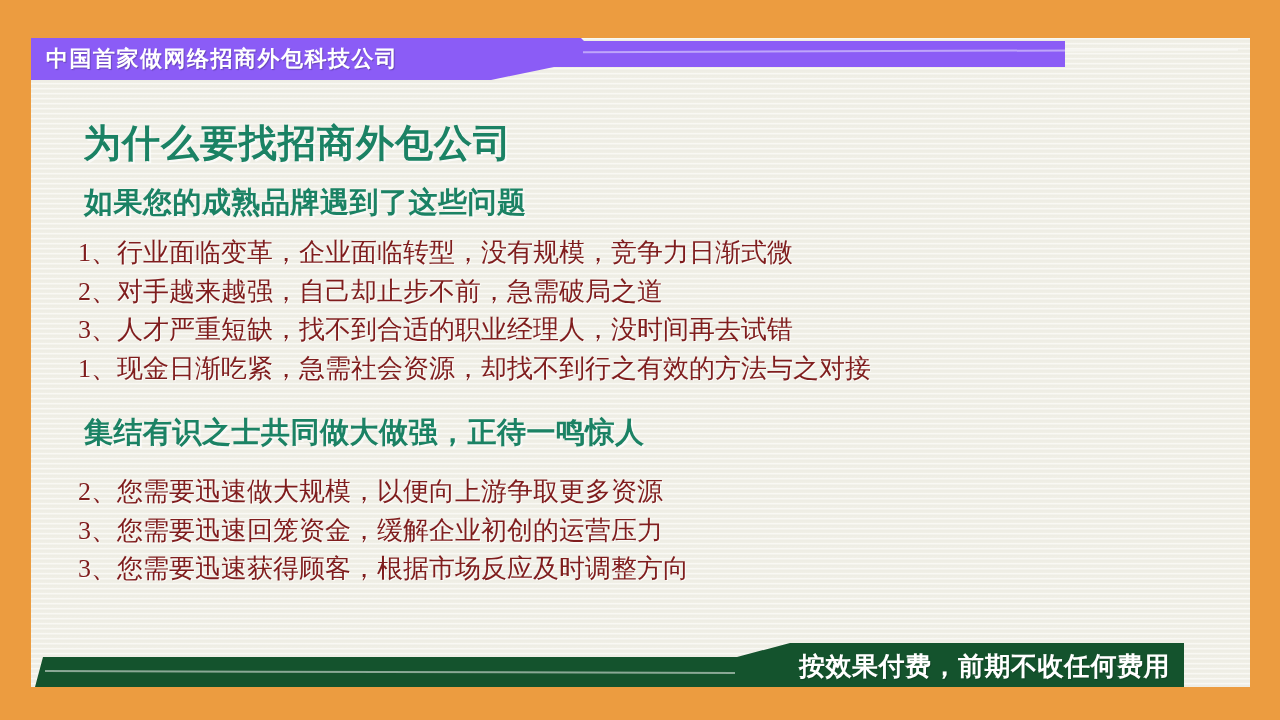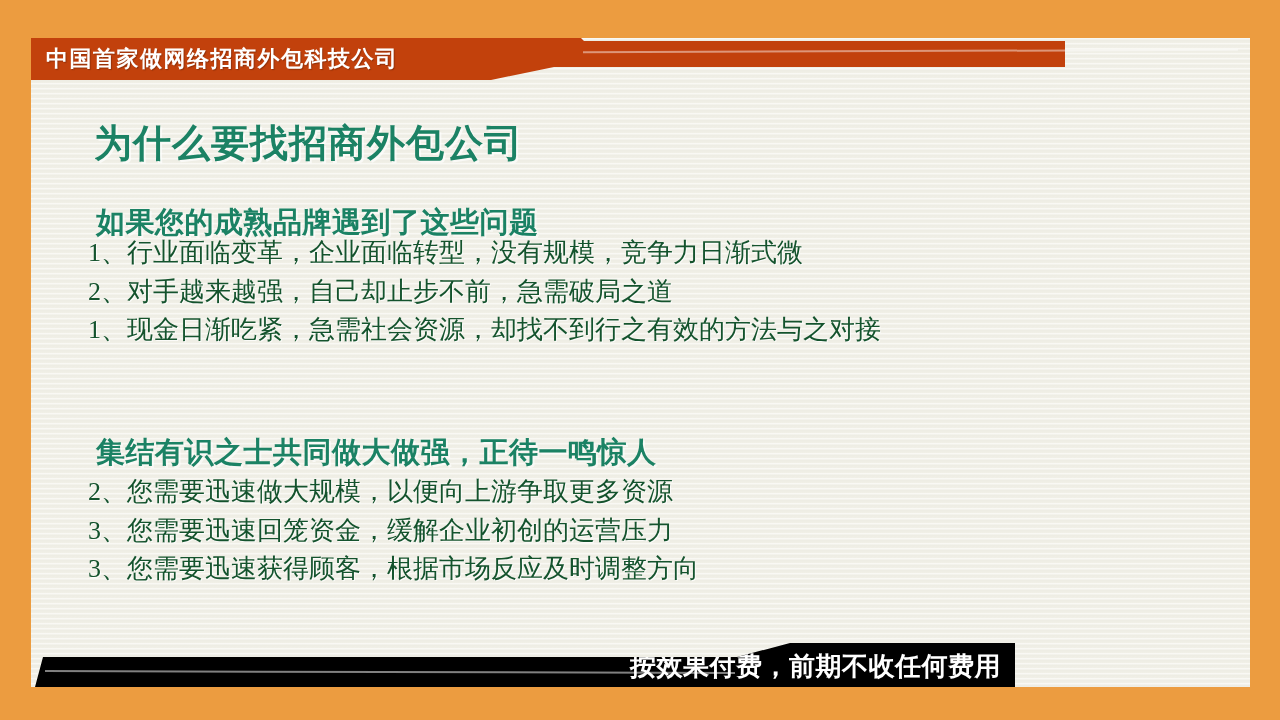--- a/index.html
+++ b/index.html
@@ -14,74 +14,73 @@
     position:absolute; left:31px; top:38px; width:1219px; height:649px;
     background:
       repeating-linear-gradient(180deg,
         rgba(255,255,255,0.55) 0px, rgba(255,255,255,0.55) 1px,
         rgba(0,0,0,0.015) 2px, rgba(0,0,0,0.0) 5px),
       #F1F0E7;
   }
   
   .header-bar {
     position:absolute; left:31px; top:38px; width:1034px; height:42px;
-    background:#c2410c;
+    background:#8b5cf6;
     clip-path: polygon(0px 0px, 550px 0px, 553px 3px, 1219px 3px,
                        1211px 29px, 523px 29px, 460px 42px, 0px 42px);
   }
   .header-bar .banner-text {
     display:block; line-height:42px; padding-left:15px;
     font-size:22px; font-weight:bold; letter-spacing:1.5px;
     color:#FFFFFF; text-shadow:1px 1px 1px rgba(0,0,0,0.25);
     white-space:nowrap;
   }
   .header-accent {
     position:absolute; left:552px; top:12px; width:655px; height:2px;
     background:rgba(255,255,255,0.45); transform:rotate(-0.2deg);
   }
   
   .footer-bar {
-    position:absolute; left:31px; top:643px; width:984px; height:44px;
-    background:#000000;
+    position:absolute; left:31px; top:643px; width:1153px; height:44px;
+    background:#14532d;
     clip-path: polygon(12px 14px, 706px 14px, 759px 0px, 1219px 0px,
                        1219px 44px, 4px 44px);
   }
   .footer-bar .banner-text {
     display:block; line-height:46px; padding-right:14px; text-align:right;
     font-size:26px; font-weight:bold; letter-spacing:0.5px;
     color:#FFFFFF; text-shadow:1px 1px 1px rgba(0,0,0,0.2);
     white-space:nowrap;
   }
   .footer-accent {
     position:absolute; left:14px; top:28px; width:690px; height:2px;
     background:rgba(255,255,255,0.5); transform:rotate(0.15deg);
   }
   
   .page-title {
-    position:absolute; left:94px; top:121px;
+    position:absolute; left:83px; top:121px;
     font-size:38px; line-height:44px; font-weight:bold;
     color:#1B8264; letter-spacing:1px;
     text-shadow:2px 2px 0 rgba(255,255,255,0.65);
     white-space:nowrap;
   }
   .section-heading {
-    position:absolute; left:96px;
+    position:absolute; left:84px;
     font-size:29px; line-height:36px; font-weight:bold;
     color:#1B8264; letter-spacing:0.5px;
     text-shadow:2px 2px 0 rgba(255,255,255,0.6);
     white-space:nowrap;
-    margin-top:20px;
   }
   #heading-1 { top:184px; }
   #heading-2 { top:414px; }
   .problem-list {
-    position:absolute; left:88px;
+    position:absolute; left:78px;
     font-family:"Liberation Serif", serif;
     font-size:26px; line-height:38.5px;
-    color:#14532d;
+    color:#7f1d1d;
     text-shadow:1px 1px 0 rgba(255,255,255,0.75);
     white-space:nowrap;
   }
   #list-1 { top:234px; }
   #list-2 { top:473px; }
 </style>
 </head>
 <body>
 
 <div class="slide">
@@ -93,20 +92,21 @@
     <div class="header-accent"></div>
   </div>
 
   <div class="page-title">为什么要找招商外包公司</div>
 
   <div class="section-heading" id="heading-1">如果您的成熟品牌遇到了这些问题</div>
 
   <div class="problem-list" id="list-1">
     <div>1、行业面临变革，企业面临转型，没有规模，竞争力日渐式微</div>
     <div>2、对手越来越强，自己却止步不前，急需破局之道</div>
+    <div>3、人才严重短缺，找不到合适的职业经理人，没时间再去试错</div>
     <div>1、现金日渐吃紧，急需社会资源，却找不到行之有效的方法与之对接</div>
   </div>
 
   <div class="section-heading" id="heading-2">集结有识之士共同做大做强，正待一鸣惊人</div>
 
   <div class="problem-list" id="list-2">
     <div>2、您需要迅速做大规模，以便向上游争取更多资源</div>
     <div>3、您需要迅速回笼资金，缓解企业初创的运营压力</div>
     <div>3、您需要迅速获得顾客，根据市场反应及时调整方向</div>
   </div>

